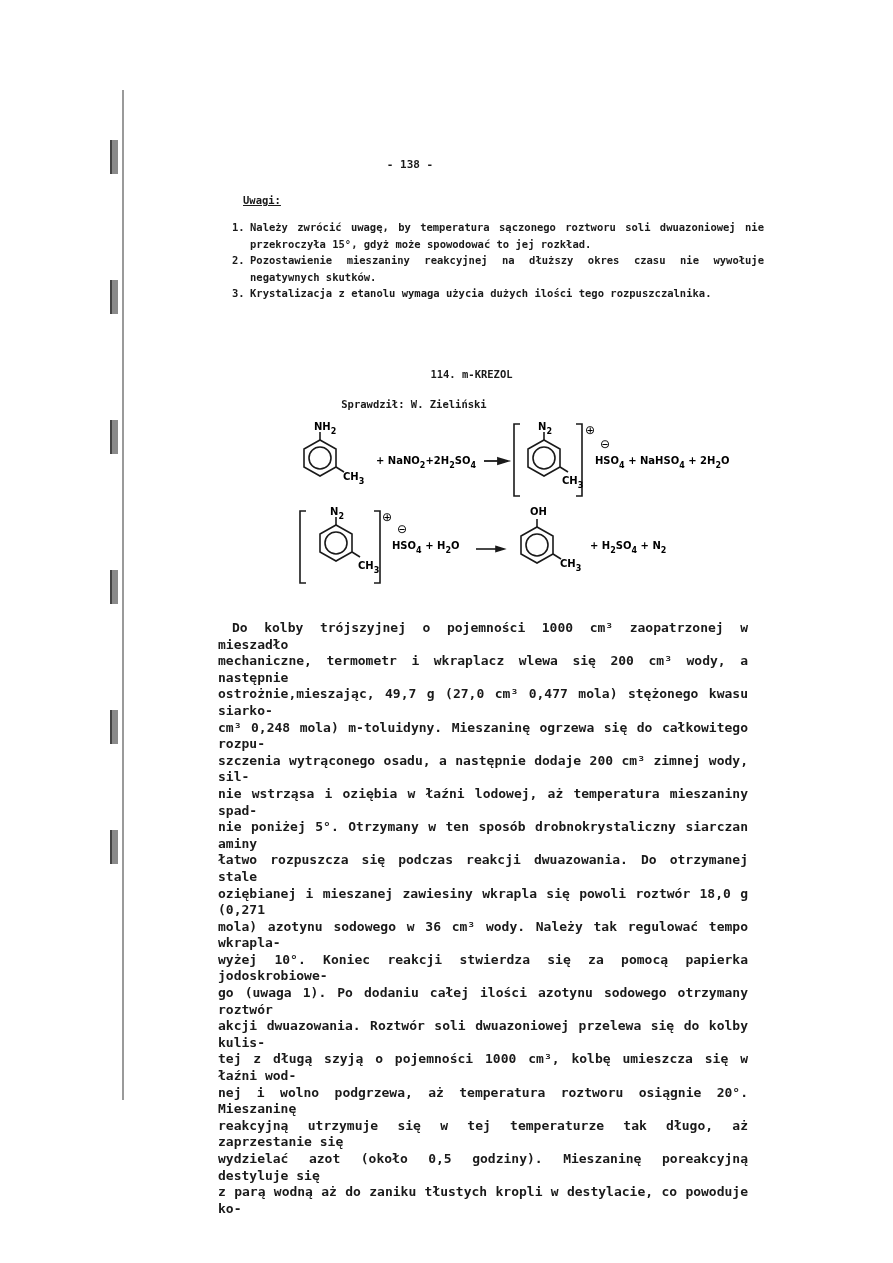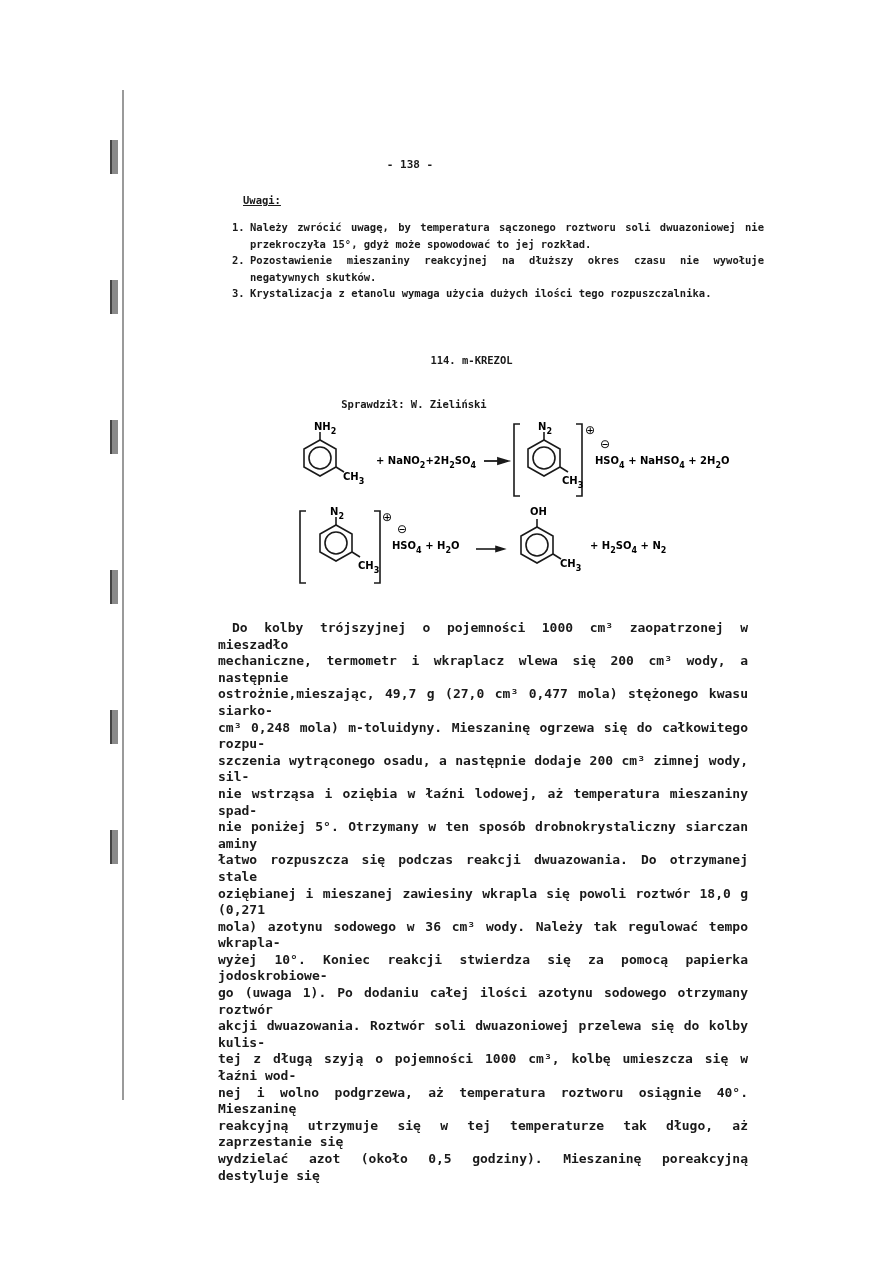--- a/index.html
+++ b/index.html
@@ -24,21 +24,21 @@
   .uwagi-title {
     position: absolute; left: 235px; top: 194px; font-size: 10.5px; font-weight: bold;
     text-decoration: underline;
     margin-left: 8px;
   }
   .notes { position: absolute; left: 232px; top: 219px; width: 532px; font-size: 10.5px; font-weight: bold; }
   .note { display: flex; line-height: 16.5px; margin-bottom: 0px; }
   .note .num { width: 18px; flex: none; }
   .note .txt { flex: 1; text-align: justify; }
   .section-title {
-    position: absolute; top: 354px; left: 0; width: 893px; text-align: center;
+    position: absolute; top: 368px; left: 0; width: 893px; text-align: center;
     font-size: 10.5px; font-weight: bold; padding-left: 50px; box-sizing: border-box;
   }
   .checker {
     position: absolute; top: 398px; left: 0; width: 768px; text-align: center;
     font-size: 10.5px; font-weight: bold; padding-left: 60px; box-sizing: border-box;
   }
   .eq-svg { position: absolute; }
   .body-text {
     position: absolute; left: 218px; top: 620px; width: 530px;
     font-size: 13px; font-weight: bold; line-height: 16.6px; text-align: justify;
@@ -144,16 +144,17 @@
   <div>szczenia wytrąconego osadu, a następnie dodaje 200 cm³ zimnej wody, sil-</div>
   <div>nie wstrząsa i oziębia w łaźni lodowej, aż temperatura mieszaniny spad-</div>
   <div>nie poniżej 5°. Otrzymany w ten sposób drobnokrystaliczny siarczan aminy</div>
   <div>łatwo rozpuszcza się podczas reakcji dwuazowania. Do otrzymanej stale</div>
   <div>oziębianej i mieszanej zawiesiny wkrapla się powoli roztwór 18,0 g (0,271</div>
   <div>mola) azotynu sodowego w 36 cm³ wody. Należy tak regulować tempo wkrapla-</div>
   <div>wyżej 10°. Koniec reakcji stwierdza się za pomocą papierka jodoskrobiowe-</div>
   <div>go (uwaga 1). Po dodaniu całej ilości azotynu sodowego otrzymany roztwór</div>
   <div>akcji dwuazowania. Roztwór soli dwuazoniowej przelewa się do kolby kulis-</div>
   <div>tej z długą szyją o pojemności 1000 cm³, kolbę umieszcza się w łaźni wod-</div>
-  <div>nej i wolno podgrzewa, aż temperatura roztworu osiągnie 40°. Mieszaninę</div>
+  <div>nej i wolno podgrzewa, aż temperatura roztworu osiągnie 20°. Mieszaninę</div>
   <div>reakcyjną utrzymuje się w tej temperaturze tak długo, aż zaprzestanie się</div>
   <div>wydzielać azot (około 0,5 godziny). Mieszaninę poreakcyjną destyluje się</div>
+  <div>z parą wodną aż do zaniku tłustych kropli w destylacie, co powoduje ko-</div>
 </div>
 
 </body></html>

